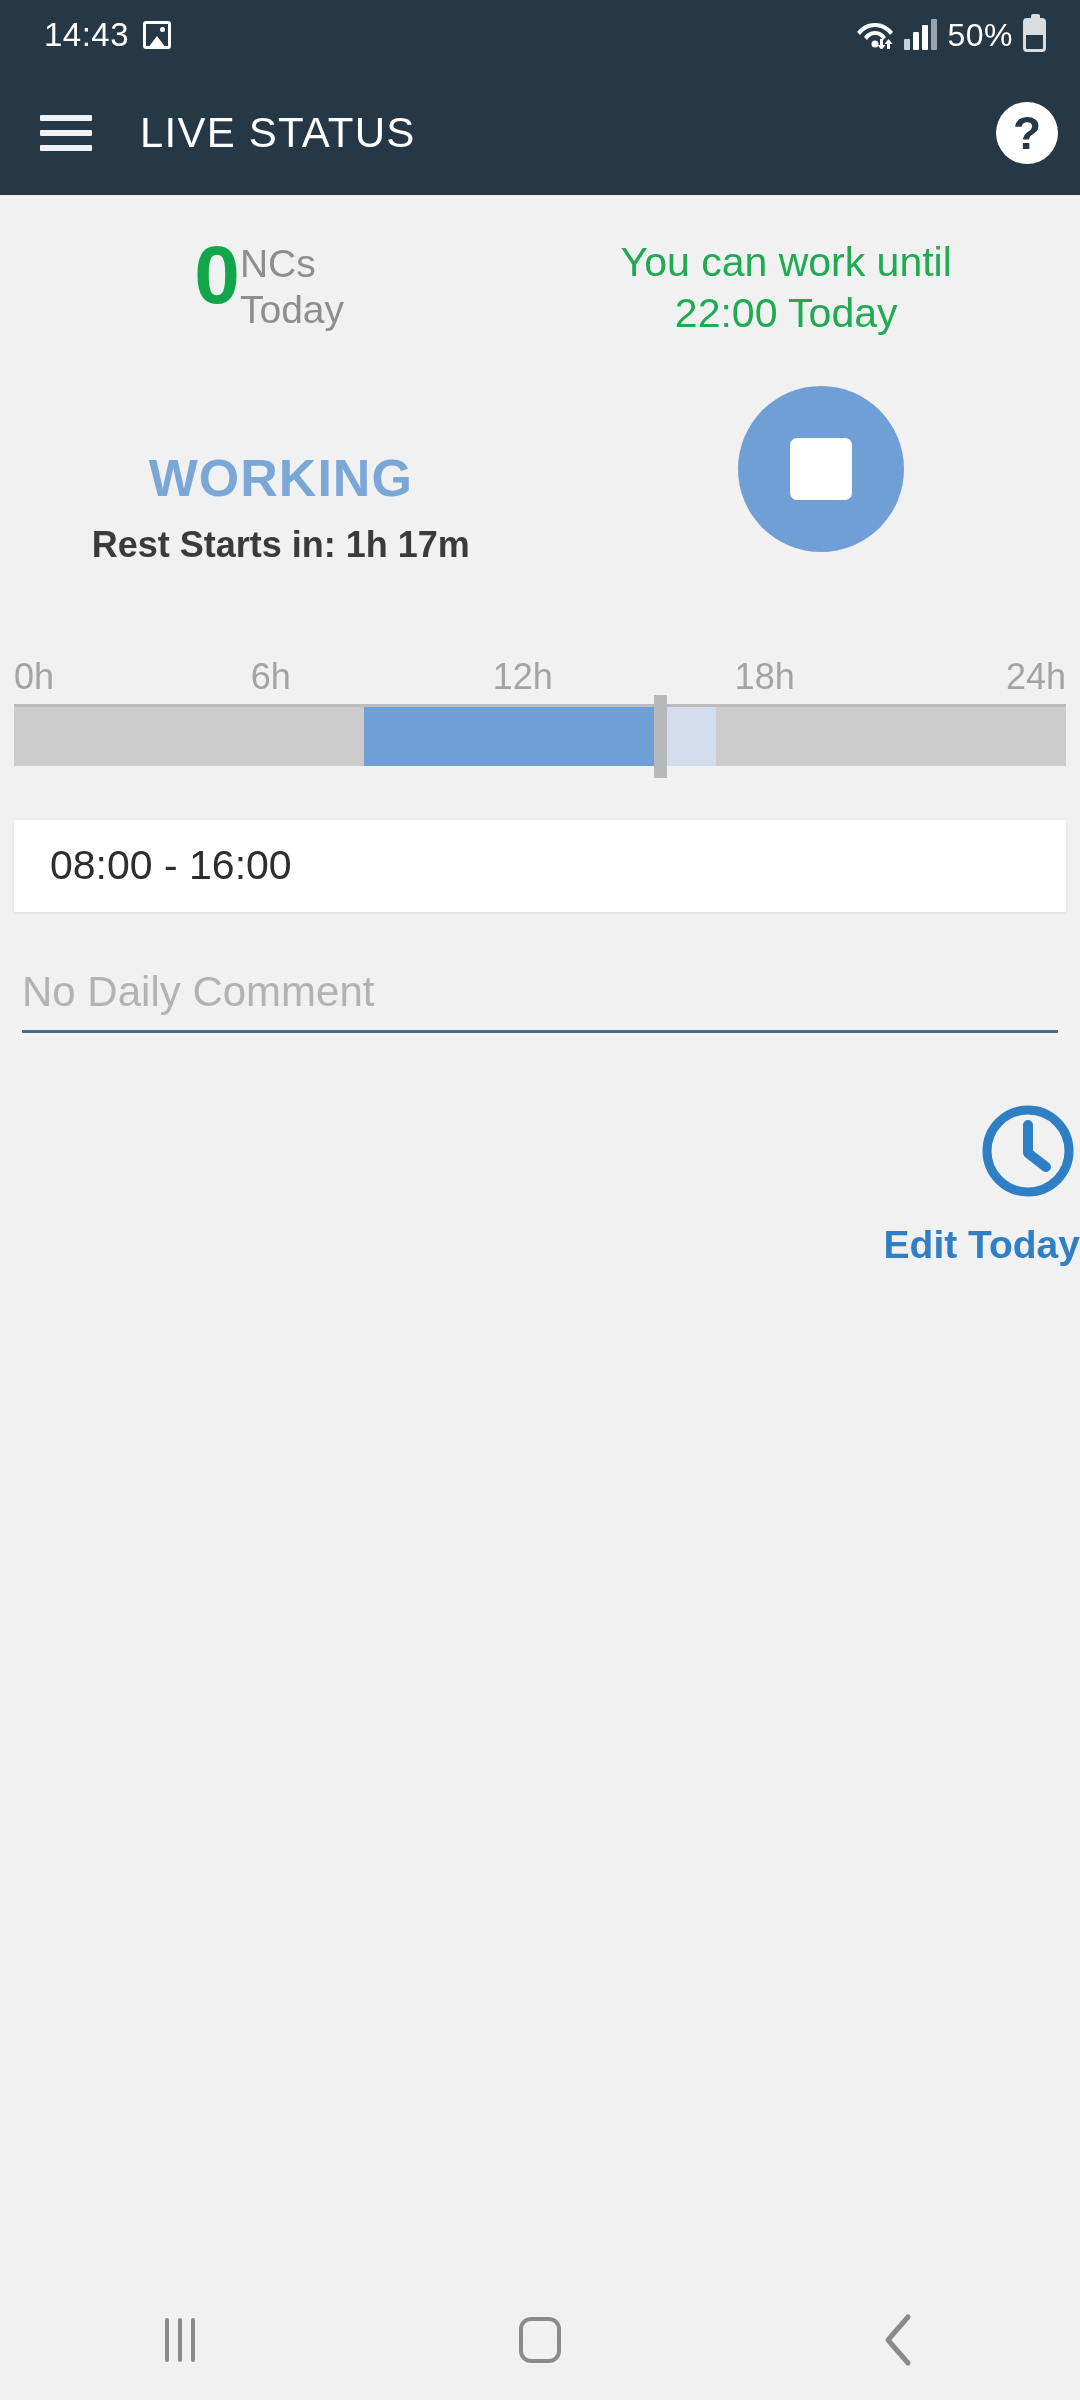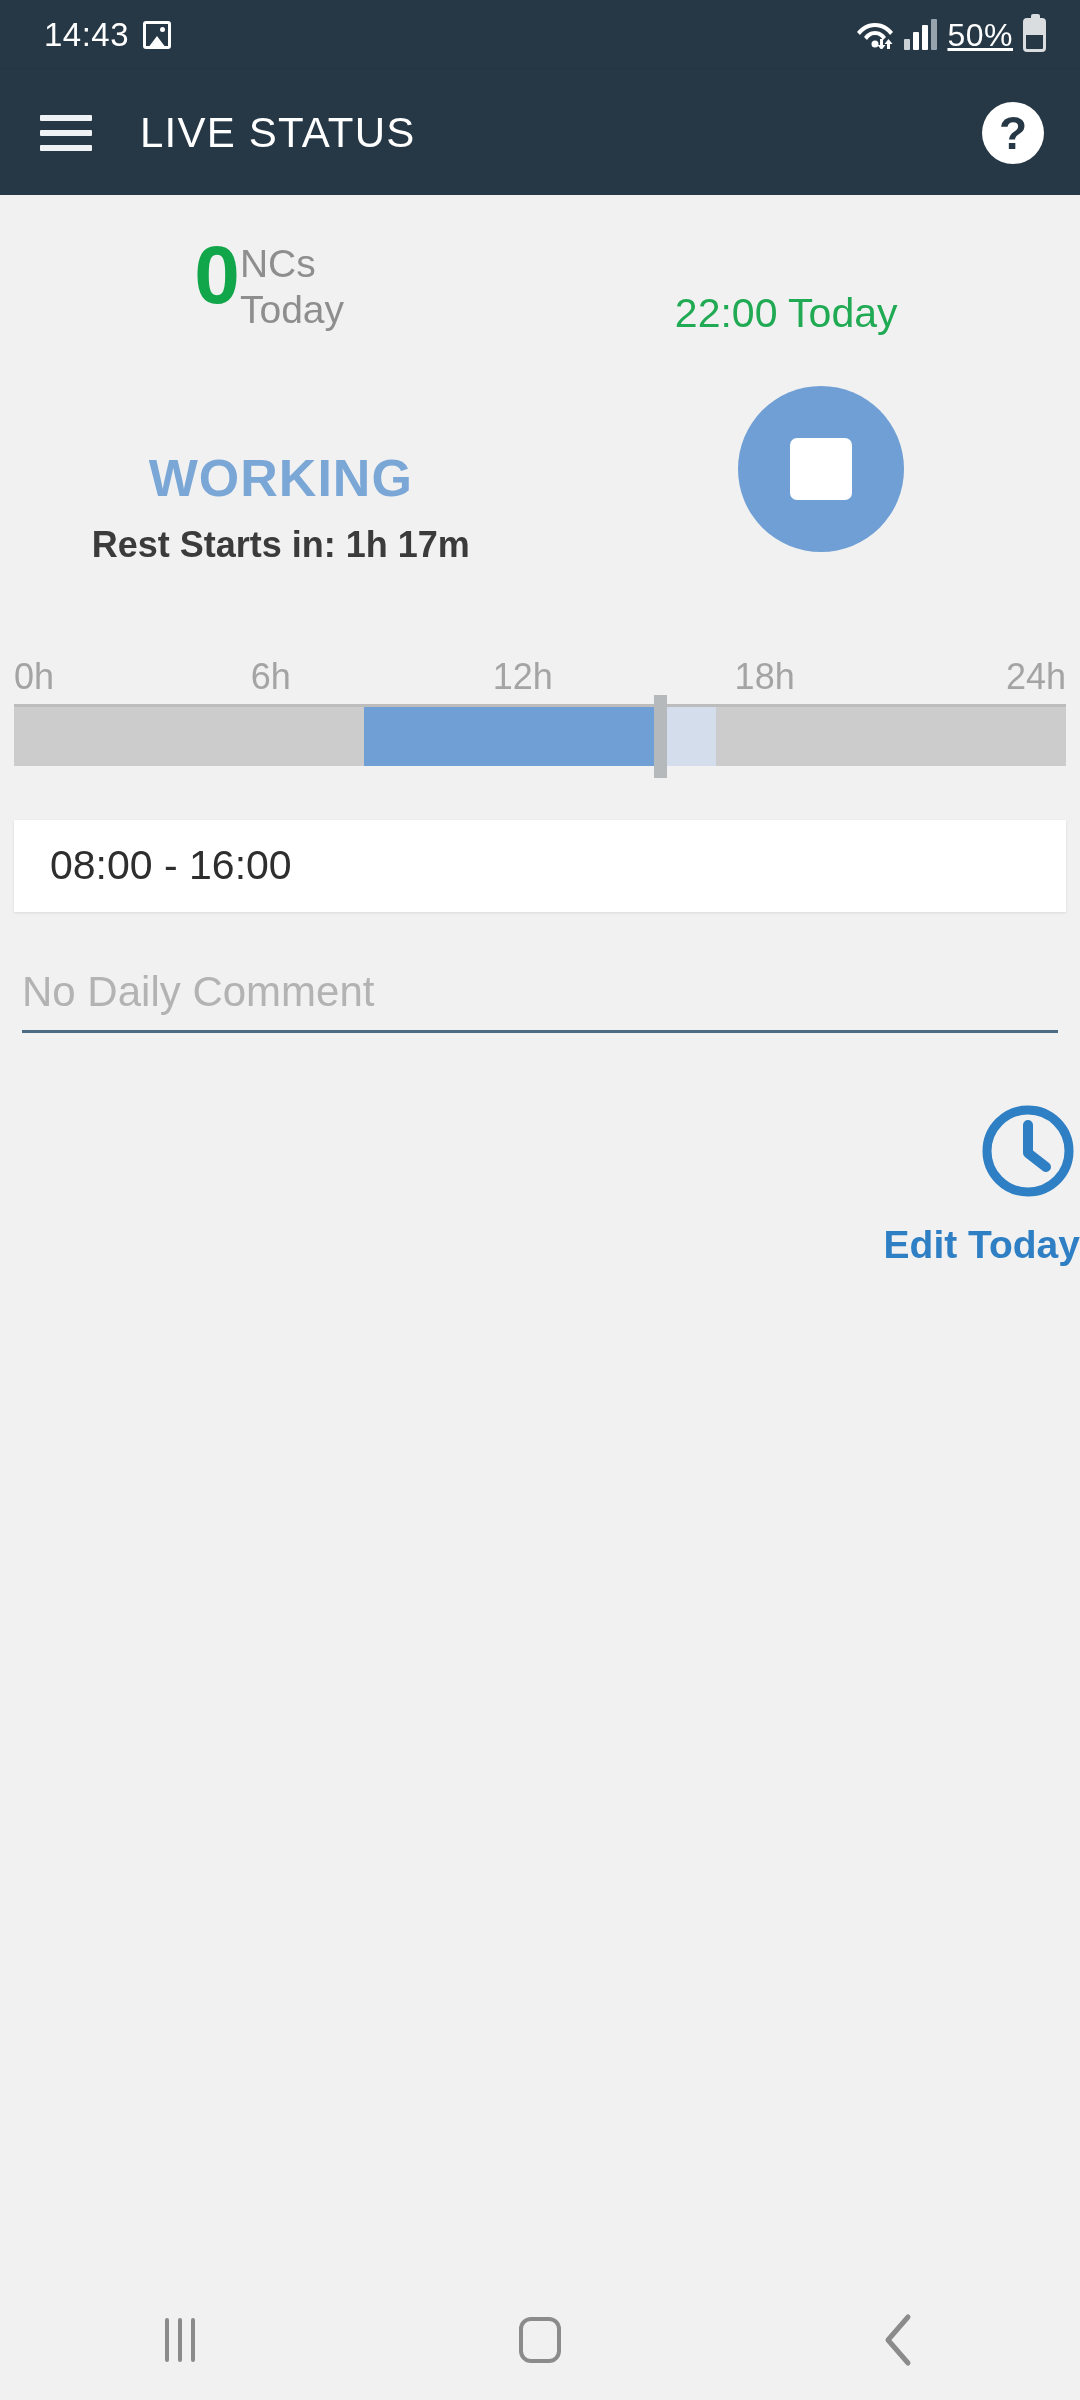--- a/index.html
+++ b/index.html
@@ -13,21 +13,21 @@
 
   
   .status-bar{
     height:70px; background:#263846; color:#ffffff;
     display:flex; align-items:center; justify-content:space-between;
     padding:0 34px 0 44px;
   }
   .sb-left{ display:flex; align-items:center; gap:14px; }
   .sb-clock{ font-size:33px; letter-spacing:.5px; }
   .sb-right{ display:flex; align-items:center; gap:10px; }
-  .sb-batt-text{ font-size:32px; letter-spacing:.5px;text-decoration:underline; }
+  .sb-batt-text{ font-size:32px; letter-spacing:.5px; }
 
   
   .icon-gallery{ width:28px; height:28px; border:3px solid #ffffff; border-radius:3px;
     position:relative; overflow:hidden; }
   .icon-gallery:before{ content:""; position:absolute; left:2px; bottom:-2px;
     width:0; height:0; border-left:9px solid transparent; border-right:9px solid transparent;
     border-bottom:12px solid #ffffff; }
   .icon-gallery:after{ content:""; position:absolute; right:3px; top:3px;
     width:5px; height:5px; border-radius:50%; background:#ffffff; }
 
@@ -41,21 +41,21 @@
 
   .icon-batt{ width:23px; height:34px; border:3px solid #d9dde0; border-radius:4px;
     position:relative; }
   .icon-batt:before{ content:""; position:absolute; top:-7px; left:5px; width:9px; height:5px;
     background:#d9dde0; border-radius:2px 2px 0 0; }
   .icon-batt span{ position:absolute; left:0; right:0; top:0; height:50%; background:#d9dde0; }
 
   
   .app-bar{
     height:125px; background:#263846; color:#ffffff;
-    display:flex; align-items:center; padding:0 36px 0 38px;
+    display:flex; align-items:center; padding:0 22px 0 38px;
     box-shadow:0 2px 5px rgba(0,0,0,.22);
   }
   .hamburger{ width:56px; height:44px; display:flex; flex-direction:column;
     justify-content:space-between; padding:4px 2px; cursor:pointer; }
   .hamburger i{ display:block; height:6px; background:#eef2f5; border-radius:1px; }
   .app-title{ font-size:42px; letter-spacing:1.2px; margin-left:46px; flex:1; }
   .help-btn{ width:62px; height:62px; border-radius:50%; background:#ffffff;
     color:#263846; font-size:46px; font-weight:bold; display:flex;
     align-items:center; justify-content:center; line-height:1; cursor:pointer; }
 
@@ -167,21 +167,21 @@
 
   <div class="summary-row">
     <div class="nc-block">
       <span class="nc-count">0</span>
       <span class="nc-labels">
         <span>NCs</span><br>
         <span>Today</span>
       </span>
     </div>
     <div class="work-until">
-      <br>
+      <span>You can work until</span><br>
       <span>22:00 Today</span>
     </div>
   </div>
 
   <div class="status-row">
     <div class="status-left">
       <div class="status-word">WORKING</div>
       <div class="rest-line">Rest Starts in: 1h 17m</div>
     </div>
     <div class="status-right">

